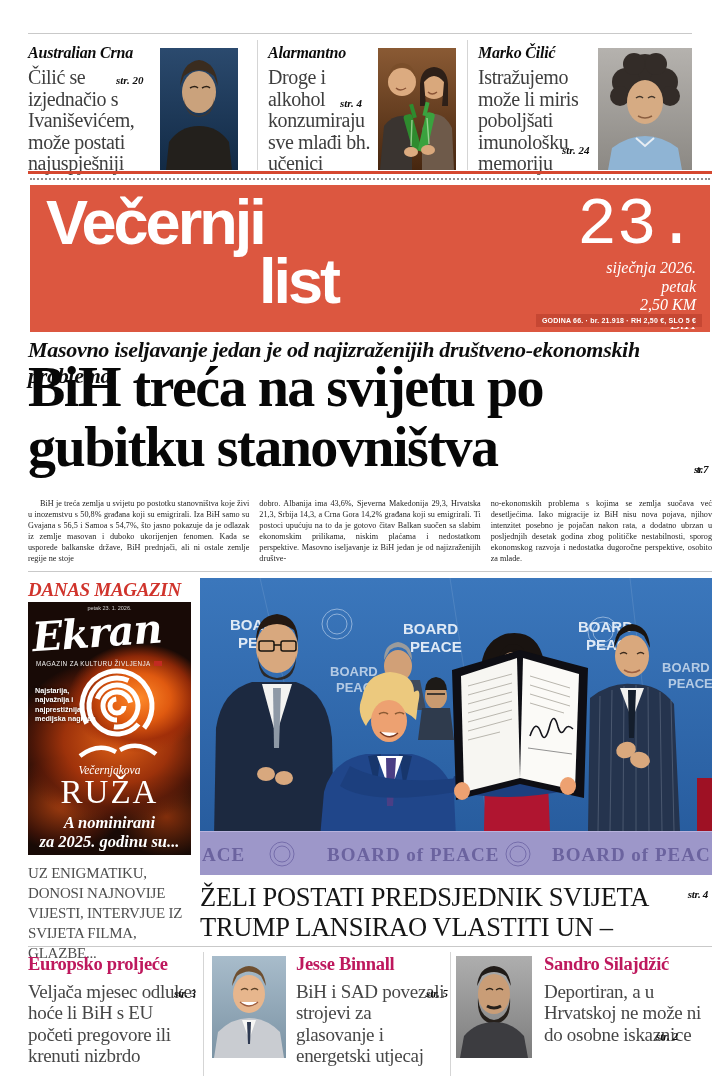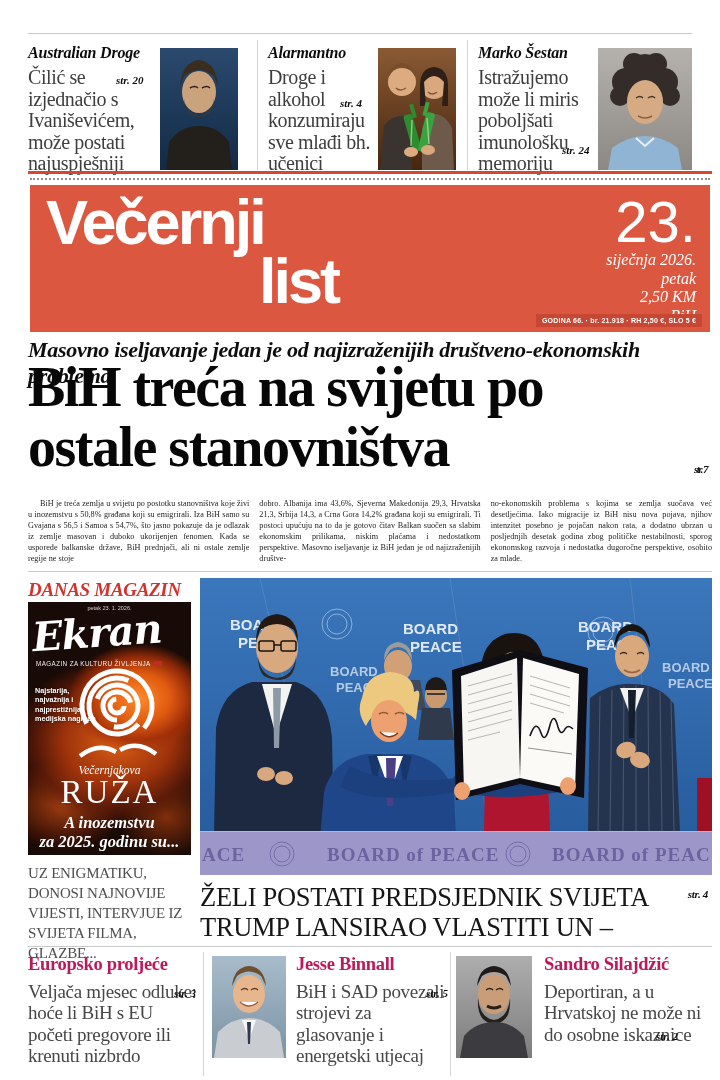--- a/index.html
+++ b/index.html
@@ -20,21 +20,21 @@
   .red-rule{position:absolute;left:28px;top:171px;width:684px;height:3px;background:#d5472f;}
   .dot-rule{position:absolute;left:30px;top:178px;width:680px;border-top:2px dotted #8f8f8f;}
 
   
   .masthead{position:absolute;left:30px;top:185px;width:680px;height:147px;background:#dc5740;}
   .logo{position:absolute;left:16px;top:8px;width:292px;color:#fff;
         font-family:"Liberation Sans",sans-serif;font-weight:bold;font-size:63px;
         line-height:.93;letter-spacing:-3px;}
   .logo .l2{text-align:right;}
   .dateblock{position:absolute;right:14px;top:8px;text-align:right;color:#fff;}
-  .day{font-family:Liberation Sans, sans-serif;font-size:58px;line-height:1;}
+  .day{font-family:Liberation Mono, monospace;font-size:66px;line-height:1;}
   .dline{font-style:italic;font-size:16px;line-height:1.16;}
   .info-strip{position:absolute;right:8px;bottom:5px;background:#c64733;color:#fff;
         font-family:"Liberation Sans",sans-serif;font-size:7px;font-weight:bold;
         padding:3px 6px;letter-spacing:.2px;}
 
   
   .lead-kicker{position:absolute;left:28px;top:337px;width:690px;font-style:italic;font-weight:bold;
         font-size:22px;letter-spacing:-.3px;color:#0e0e0e;}
   .lead-hl{position:absolute;left:28px;top:358px;width:690px;font-weight:bold;font-size:56px;
         line-height:1.07;letter-spacing:-1.5px;color:#070707;}
@@ -88,21 +88,21 @@
 </style>
 </head>
 <body>
 
 <div id="page">
 
   <div class="hairline" style="left:28px;top:33px;width:664px;"></div>
 
   <div class="teaser" style="left:28px;top:44px;width:210px;height:126px;">
     <div style="width:128px;">
-      <div class="t-kicker">Australian Droge</div>
+      <div class="t-kicker">Australian Crna</div>
       <div class="t-hl">Čilić se izjednačio s Ivaniševićem, može postati najuspješniji</div>
     </div>
     <span class="pageref" style="left:88px;top:30px;">str. 20</span>
     <div class="photo" style="left:132px;top:4px;width:78px;height:122px;">
       <svg width="78" height="122" viewBox="0 0 78 122">
         <defs>
             <linearGradient id="g1" x1="0" y1="0" x2="0" y2="1">
           <stop offset="0" stop-color="#2b4a6e"></stop>
               <stop offset="1" stop-color="#122a45"></stop>
             </linearGradient>
@@ -151,21 +151,21 @@
         <ellipse cx="33" cy="104" rx="7" ry="5" fill="#dcab80"></ellipse>
         <ellipse cx="50" cy="102" rx="7" ry="5" fill="#d9a87c"></ellipse>
       </svg>
     </div>
   </div>
 
   <div class="vsep" style="left:467px;top:40px;height:130px;"></div>
 
   <div class="teaser" style="left:478px;top:44px;width:214px;height:126px;">
     <div style="width:118px;">
-      <div class="t-kicker">Marko Šestan</div>
+      <div class="t-kicker">Marko Čilić</div>
       <div class="t-hl">Istražujemo može li miris poboljšati imunološku memoriju</div>
     </div>
     <span class="pageref" style="left:84px;top:100px;">str. 24</span>
     <div class="photo" style="left:120px;top:4px;width:94px;height:122px;">
       <svg width="94" height="122" viewBox="0 0 94 122">
         <defs>
             <linearGradient id="g3" x1="0" y1="0" x2="0" y2="1">
           <stop offset="0" stop-color="#b5b2ae"></stop>
               <stop offset="1" stop-color="#8c8984"></stop>
             </linearGradient>
@@ -203,21 +203,21 @@
       <div class="dline">petak</div>
       <div class="dline">2,50 KM</div>
       <div class="dline">BiH</div>
     </div>
     <div class="info-strip">GODINA 66. · br. 21.918 · RH 2,50 €, SLO 5 €</div>
   </div>
 
   <div class="lead-kicker">Masovno iseljavanje jedan je od najizraženijih društveno-ekonomskih problema</div>
   <div class="lead-hl" style="position:absolute;">
     <span style="display:block;">BiH treća na svijetu po</span>
-    <span style="display:block;">ostale stanovništva</span>
+    <span style="display:block;">gubitku stanovništva</span>
     <span class="pageref" style="left:635px;top:106px;padding-left:31px;">str. 7</span>
   </div>
   <div class="cols">
     <div class="col first">BiH je treća zemlja u svijetu po postotku stanovništva koje živi u inozemstvu s 50,8% građana koji su emigrirali. Iza BiH samo su Gvajana s 56,5 i Samoa s 54,7%, što jasno pokazuje da je odlazak iz zemlje masovan i duboko ukorijenjen fenomen. Kada se usporede balkanske države, BiH prednjači, ali ni ostale zemlje regije ne stoje</div>
     <div class="col">dobro. Albanija ima 43,6%, Sjeverna Makedonija 29,3, Hrvatska 21,3, Srbija 14,3, a Crna Gora 14,2% građana koji su emigrirali. Ti postoci upućuju na to da je gotovo čitav Balkan suočen sa slabim ekonomskim prilikama, niskim plaćama i nedostatkom perspektive. Masovno iseljavanje iz BiH jedan je od najizraženijih društve-</div>
     <div class="col">no-ekonomskih problema s kojima se zemlja suočava već desetljećima. Iako migracije iz BiH nisu nova pojava, njihov intenzitet posebno je pojačan nakon rata, a dodatno ubrzan u posljednjih desetak godina zbog političke nestabilnosti, sporog ekonomskog razvoja i nedostatka dugoročne perspektive, osobito za mlade.</div>
   </div>
 
   <div class="hairline" style="left:28px;top:571px;width:684px;"></div>
 
@@ -235,21 +235,21 @@
         <circle cx="55" cy="48" r="14" stroke-dasharray="62 26" transform="rotate(90 55 48)"></circle>
         <circle cx="55" cy="48" r="21" stroke-dasharray="94 38" transform="rotate(200 55 48)"></circle>
         <circle cx="55" cy="48" r="28" stroke-dasharray="124 52" transform="rotate(40 55 48)"></circle>
         <circle cx="55" cy="48" r="35" stroke-dasharray="152 68" transform="rotate(150 55 48)"></circle>
         <path d="M18,98 Q36,84 54,94" stroke-width="4.5"></path>
         <path d="M94,96 Q76,82 58,92" stroke-width="4.5"></path>
       </g>
     </svg>
     <div class="cover-brand">Večernjakova</div>
     <div class="cover-brand-big">RUŽA</div>
-    <div class="cover-tag1">A inozemstvu</div>
+    <div class="cover-tag1">A nominirani</div>
     <div class="cover-tag2">za 2025. godinu su...</div>
   </div>
   <div class="blurb">UZ ENIGMATIKU, DONOSI NAJNOVIJE VIJESTI, INTERVJUE IZ SVIJETA FILMA, GLAZBE...</div>
 
   <div class="main-photo photo">
     <svg width="512" height="297" viewBox="0 0 512 297">
       <defs>
         <linearGradient id="bgB" x1="0" y1="0" x2="0" y2="1">
           <stop offset="0" stop-color="#3b77bc"></stop>
             <stop offset="1" stop-color="#275c9e"></stop>

